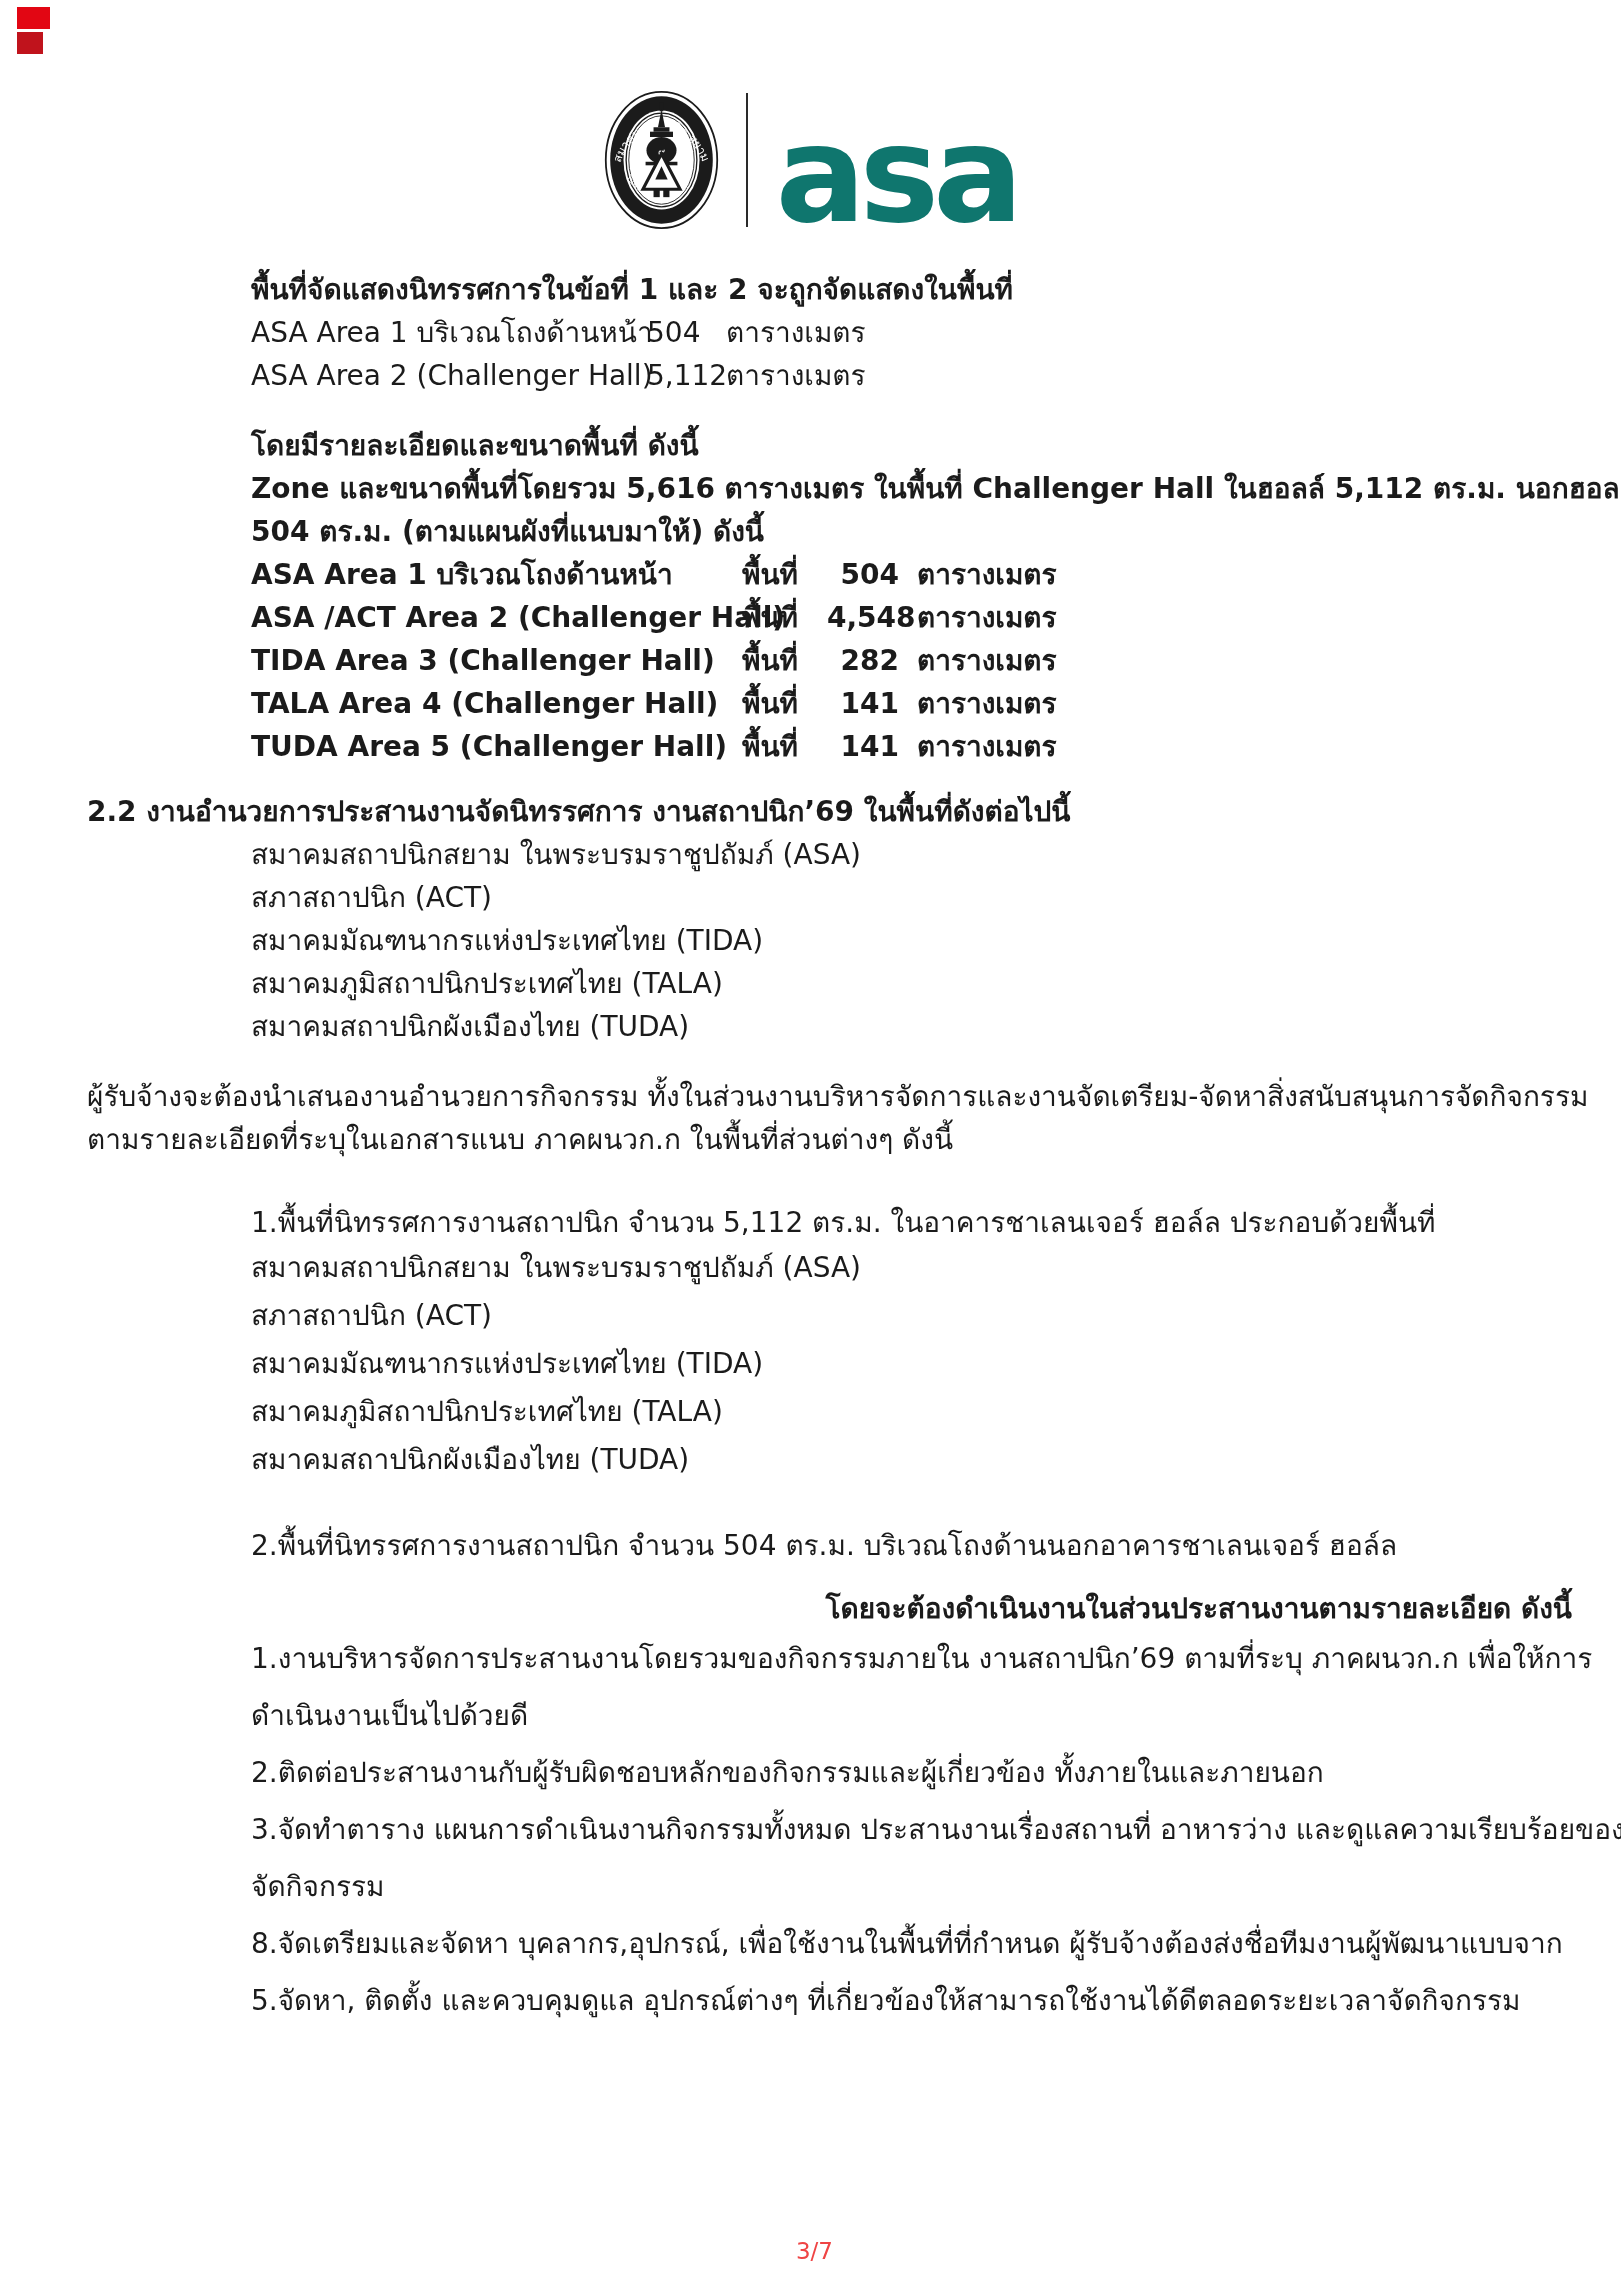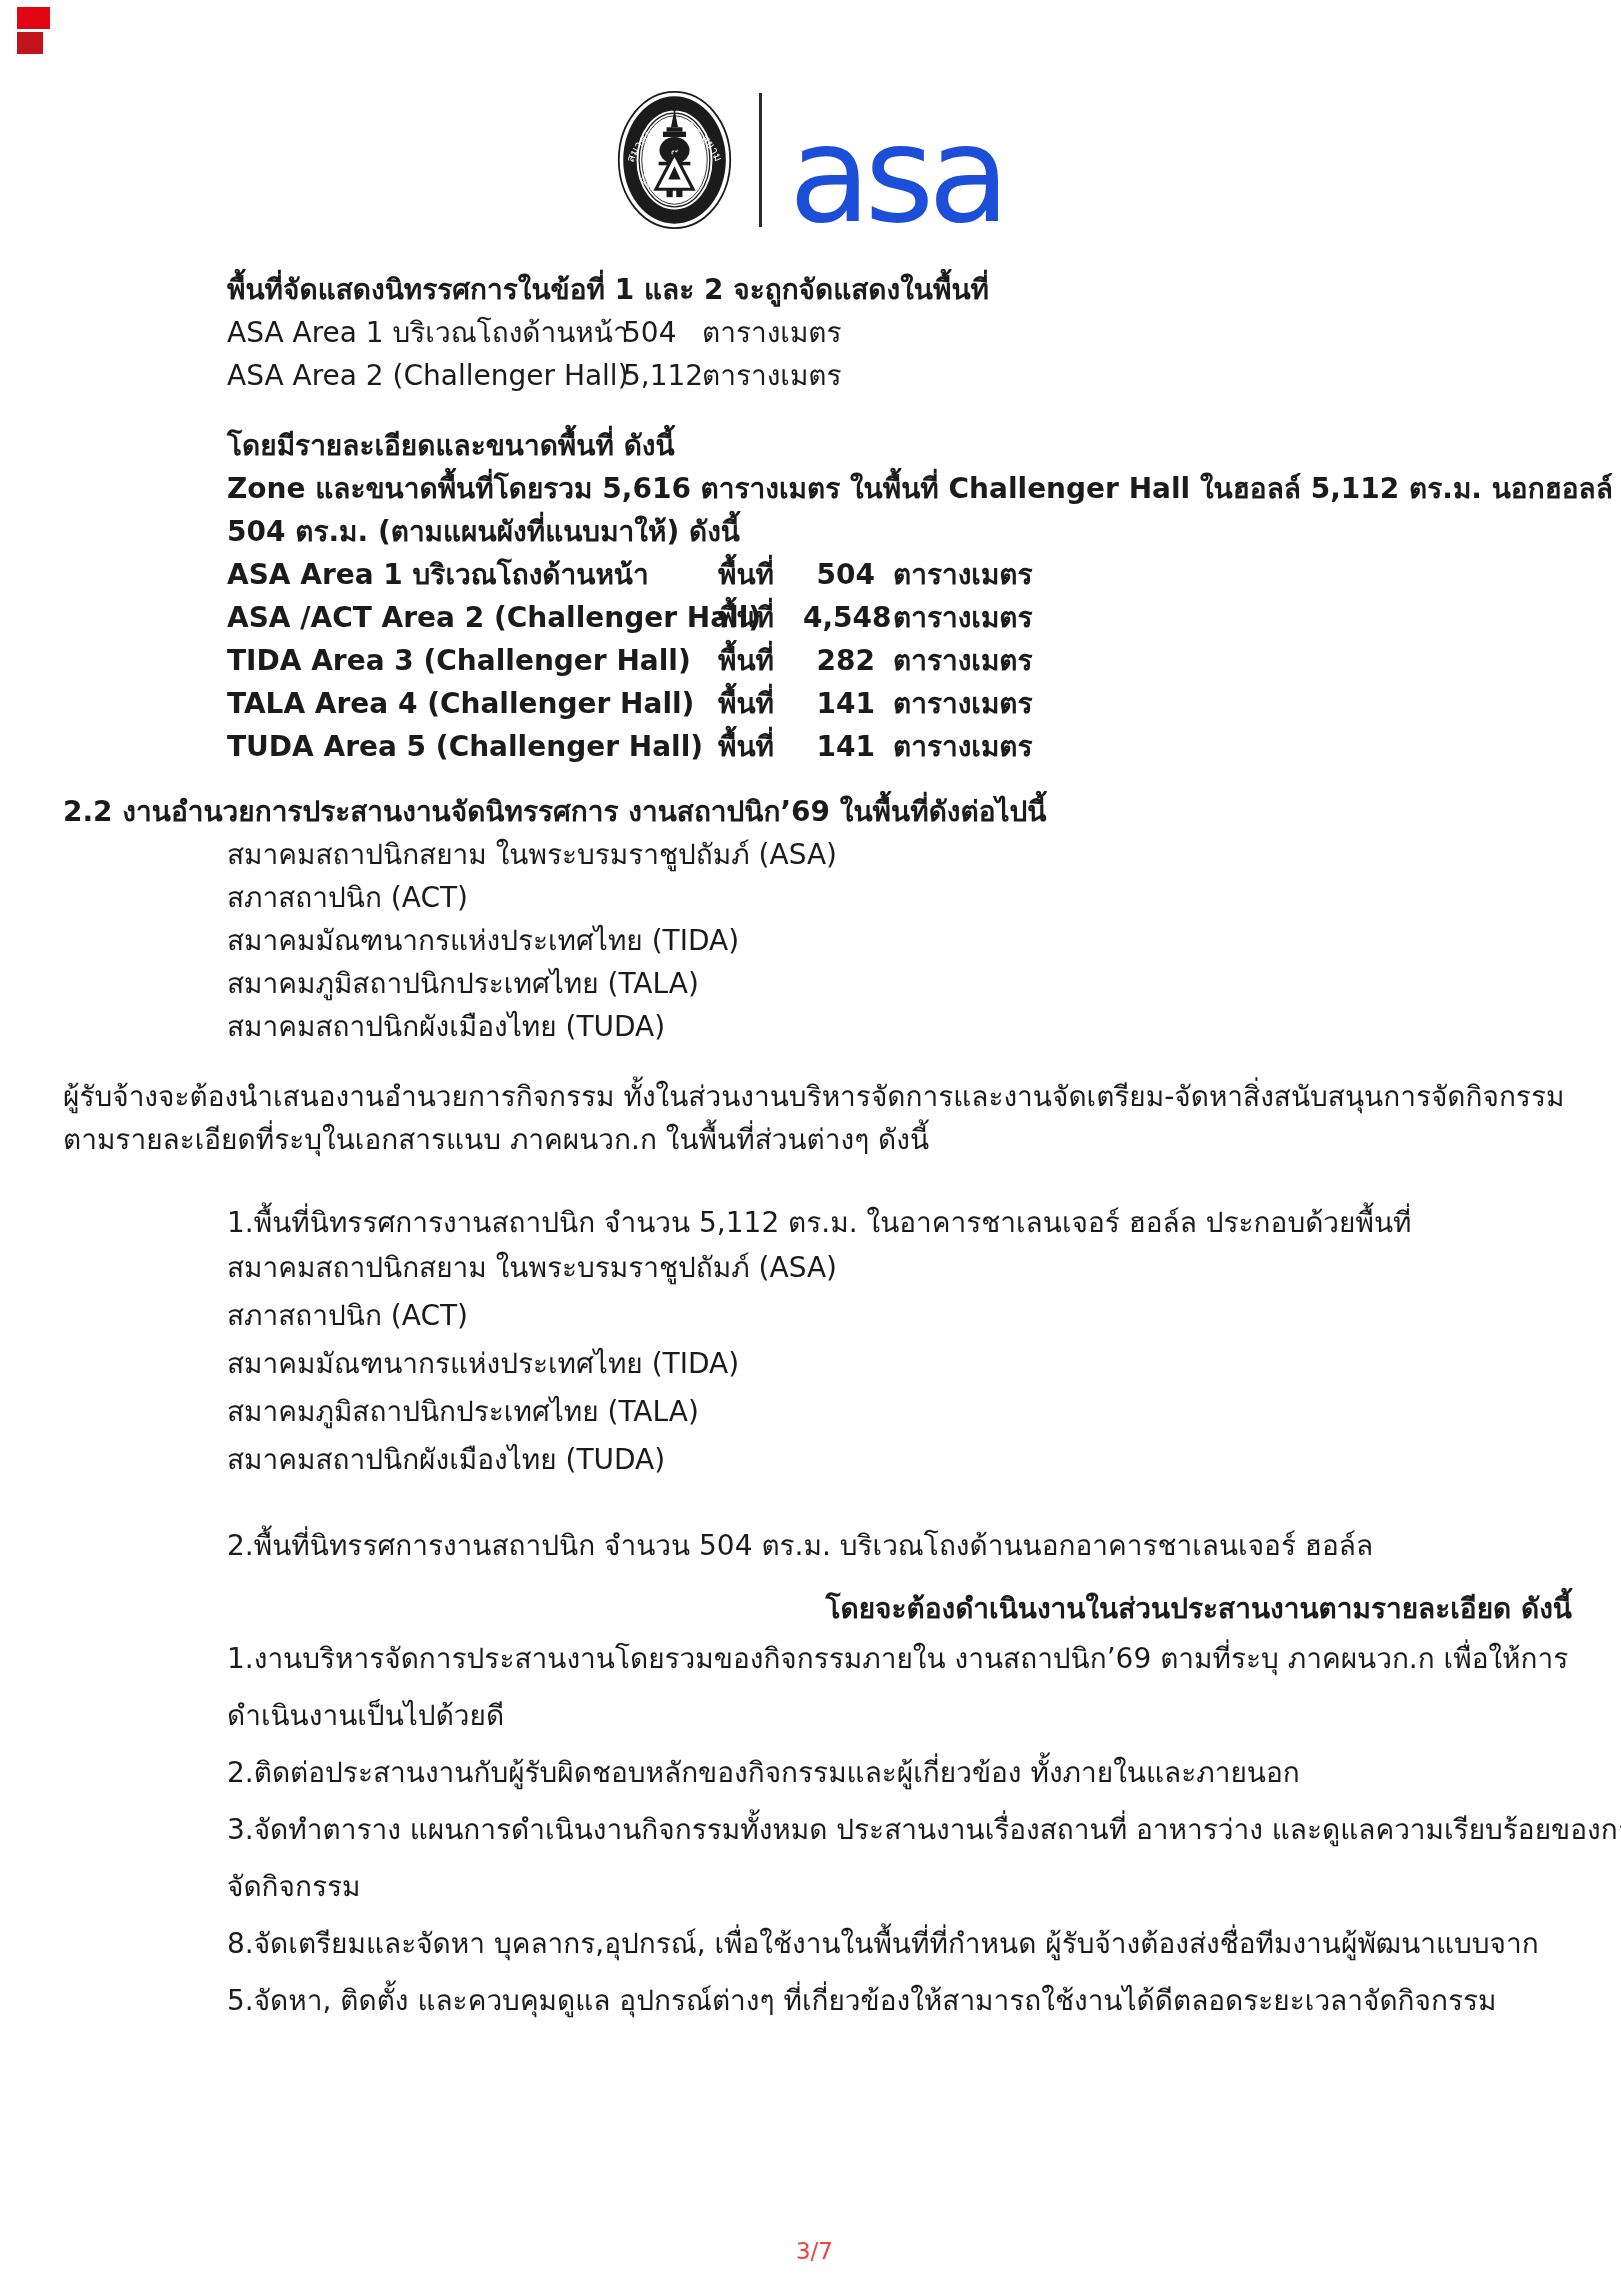--- a/index.html
+++ b/index.html
@@ -19,26 +19,26 @@
   .mark2 { left:17px; top:32px; width:26px; height:21.5px; background:#c0131c; }
 
   
   .logo-row {
     margin-top:90px;
     display:flex; align-items:center; justify-content:center;
   }
   .emblem { width:115px; height:140px; }
   .logo-divider { width:2.7px; height:134px; background:#2a2a2a; margin:0 27px; }
   .wordmark {
-    font-size:134px; font-weight:normal; letter-spacing:-6.3px;
-    line-height:99px; padding-top:30px; color:#1d4ed8;
+    font-size:134px; font-weight:bold; letter-spacing:-6.3px;
+    line-height:99px; padding-top:30px; color:#0f766e;
   }
 
   
-  .content { margin-top:38px; padding-left:63px; padding-right:49px; }
+  .content { margin-top:38px; padding-left:87px; padding-right:49px; }
   .line { line-height:43px; white-space:nowrap; }
   .b { font-weight:bold; }
   .ind { margin-left:164px; }
   .mt30 { margin-top:27px; }
   .mt25 { margin-top:22.4px; }
   .mt45 { margin-top:40px; }
   .mt22 { margin-top:19.7px;text-align:right; }
 
   .row { display:flex; white-space:nowrap; }
   .row .lab  { width:396px; }

